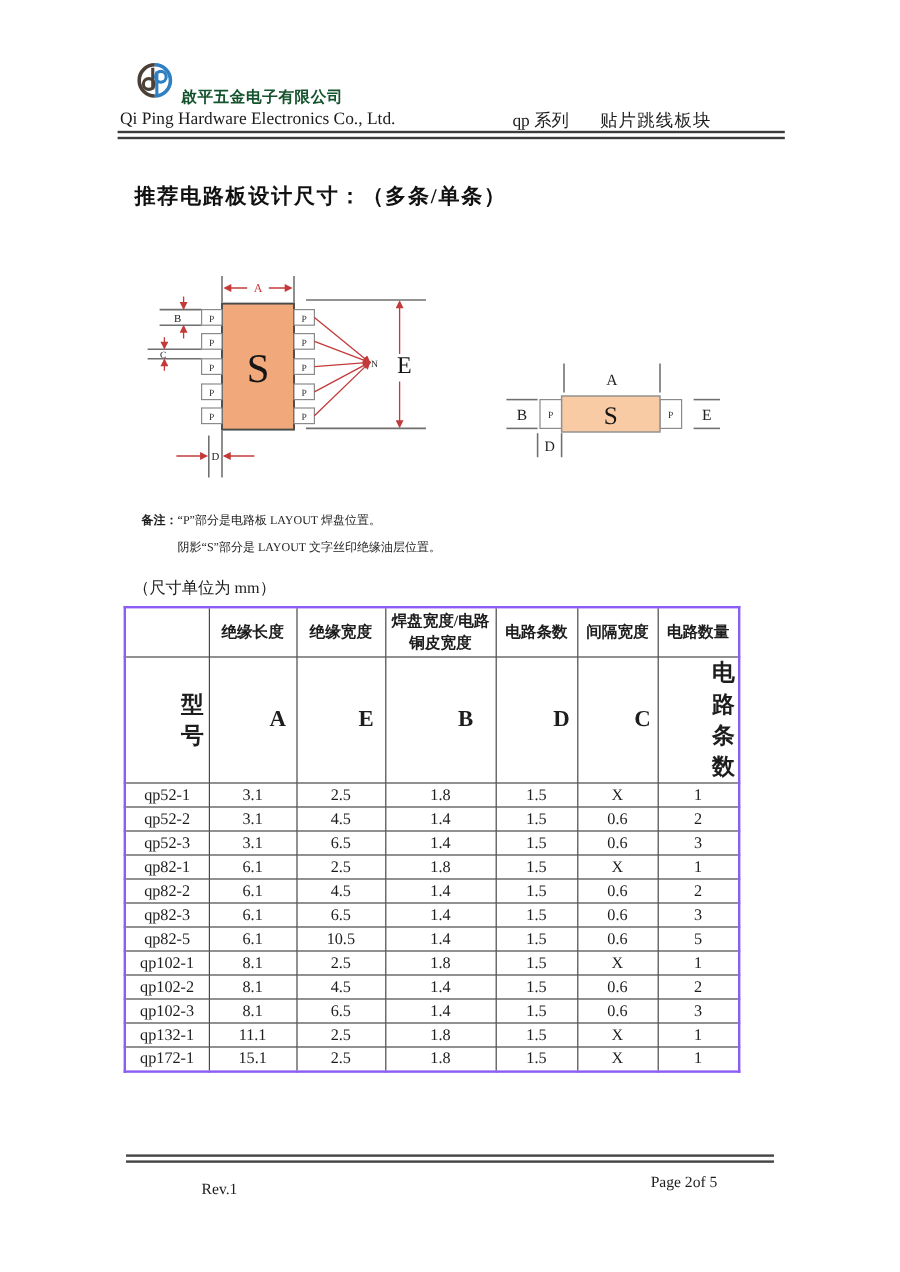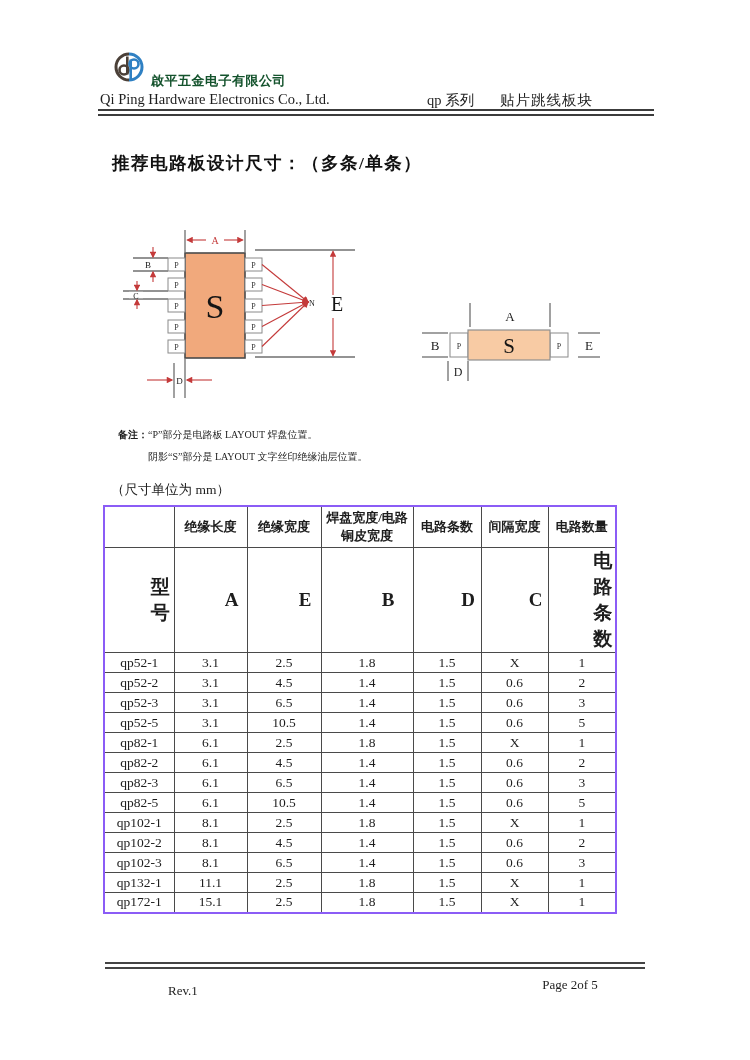--- a/index.html
+++ b/index.html
@@ -238,29 +238,20 @@
         <tr>
           <td>qp52-3</td>
           <td>3.1</td>
           <td>6.5</td>
           <td>1.4</td>
           <td>1.5</td>
           <td>0.6</td>
           <td>3</td>
         </tr>
         <tr>
-          <td>qp52-5</td>
-          <td>3.1</td>
-          <td>10.5</td>
-          <td>1.4</td>
-          <td>1.5</td>
-          <td>0.6</td>
-          <td>5</td>
-        </tr>
-        <tr>
           <td>qp82-1</td>
           <td>6.1</td>
           <td>2.5</td>
           <td>1.8</td>
           <td>1.5</td>
           <td>X</td>
           <td>1</td>
         </tr>
         <tr>
           <td>qp82-2</td>

